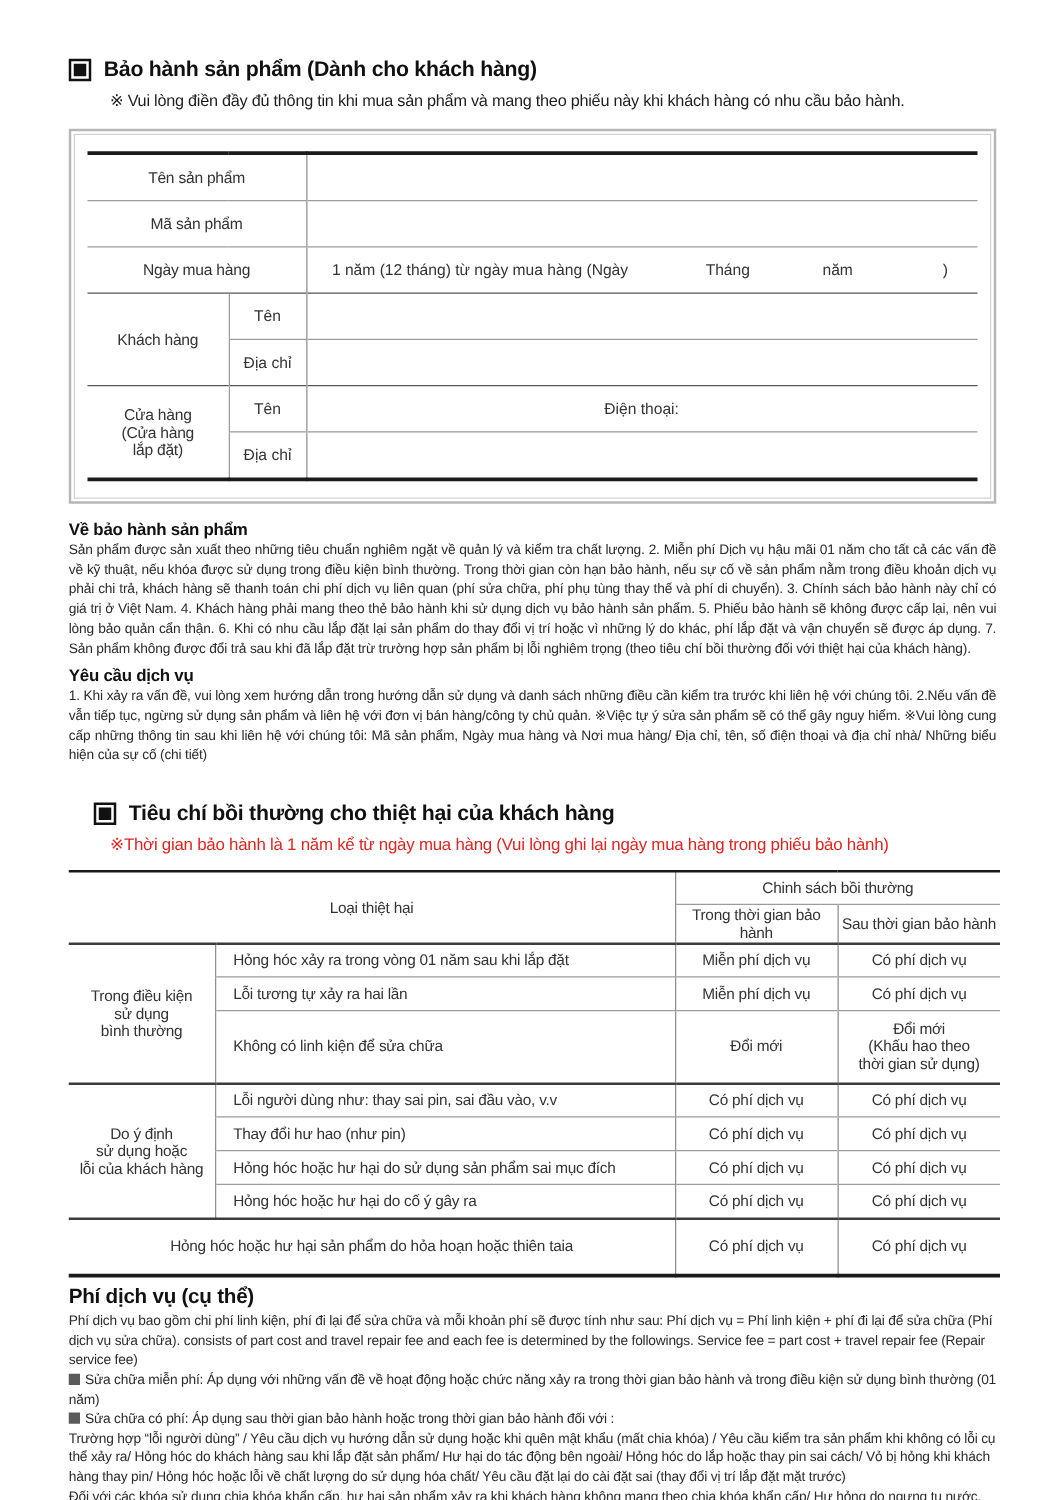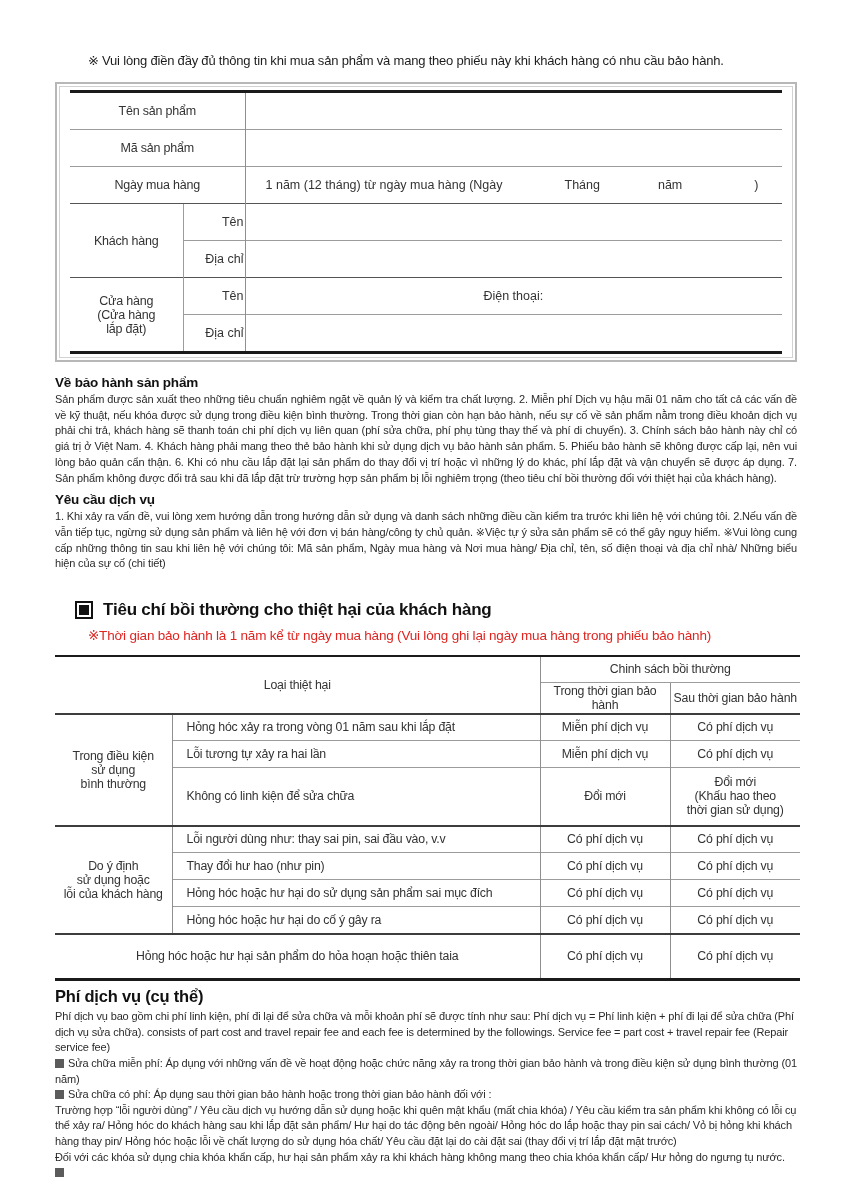--- a/index.html
+++ b/index.html
@@ -14,29 +14,29 @@
   .sec-head{display:flex;align-items:center;gap:10px;margin:0;}
   .sec-head .sec-title{font-size:17px;font-weight:bold;color:#111;letter-spacing:-0.2px;}
   .sq-icon{display:inline-block;width:14px;height:14px;border:2px solid #111;position:relative;flex:0 0 auto;}
   .sq-icon::after{content:"";position:absolute;inset:2px;background:#111;}
 
   .sub-note{margin:7px 0 0 33px;font-size:13px;color:#1d1d1d;letter-spacing:-0.2px;}
   .sub-note.red{color:#e02420;font-size:13.5px;}
 
   
   .frame-outer{margin-top:14px;border:2px solid #b7b7b7;background:#fff;}
-  .frame-inner{border:1px solid #d2d2d2;margin:2px;padding:3px 10px;}
+  .frame-inner{border:1px solid #d2d2d2;margin:2px;padding:13px 10px;}
   table.formtbl{width:100%;border-collapse:collapse;table-layout:fixed;
     border-top:3px solid #1b1b1b;border-bottom:3px solid #1b1b1b;font-size:12.5px;color:#333;}
   table.formtbl td{height:34px;vertical-align:middle;}
   table.formtbl td.lbl{text-align:center;letter-spacing:-0.2px;}
   table.formtbl td.val{border-left:1px solid #8f8f8f;padding-left:20px;}
   table.formtbl tr + tr td{border-top:1px solid #9c9c9c;}
   table.formtbl tr.major td{border-top:1.5px solid #555;}
-  table.formtbl td.sub{border-left:1px solid #9c9c9c;text-align:right;}
+  table.formtbl td.sub{border-left:1px solid #9c9c9c;text-align:center;}
   .pre{white-space:pre-line;}
   .gap-a{margin-left:62px;} .gap-b{margin-left:58px;} .gap-c{margin-left:72px;}
   .phone-center{text-align:center;padding-left:0 !important;}
 
   
   .para-head{font-size:13.5px;font-weight:bold;color:#111;margin:13px 0 2px 0;letter-spacing:-0.2px;}
   .para{font-size:11px;line-height:1.43;color:#2b2b2b;letter-spacing:-0.15px;text-align:justify;margin:0;}
 
   
   .sec2{margin-top:28px;padding-left:20px;}
@@ -55,20 +55,24 @@
   
   .sec3-head{font-size:16.5px;font-weight:bold;color:#111;margin:6px 0 3px 0;letter-spacing:-0.2px;}
   .fee-para{font-size:11px;line-height:1.42;color:#2b2b2b;letter-spacing:-0.15px;margin:0;}
   .bsq{display:inline-block;width:9px;height:9px;background:#5b5b5b;margin-right:4px;position:relative;top:0.5px;}
 </style>
 </head>
 <body>
 
 <div class="page">
 
+  <div class="sec-head">
+    <span class="sq-icon"></span>
+    <span class="sec-title">Bảo hành sản phẩm (Dành cho khách hàng)</span>
+  </div>
   <div class="sub-note">※ Vui lòng điền đầy đủ thông tin khi mua sản phẩm và mang theo phiếu này khi khách hàng có nhu cầu bảo hành.</div>
 
   <div class="frame-outer">
     <div class="frame-inner">
       <table class="formtbl">
         <colgroup>
             <col style="width:113px">
             <col style="width:62px">
             <col>
           </colgroup>

